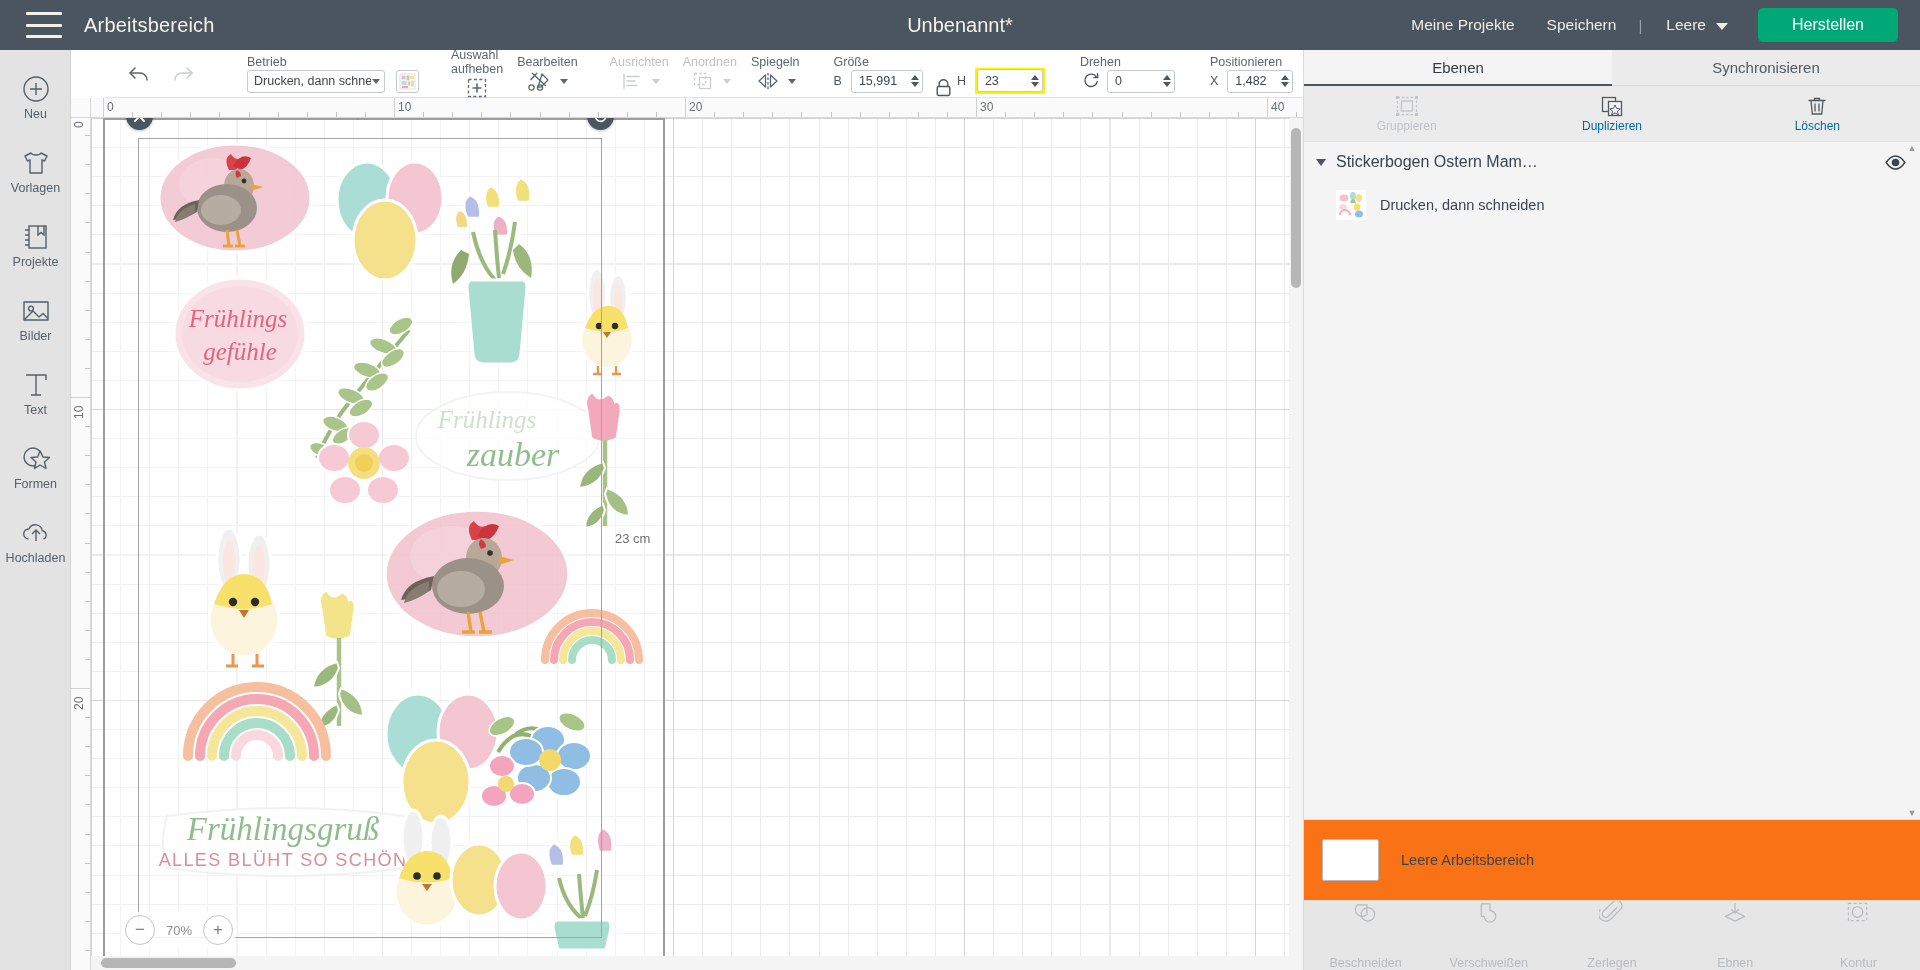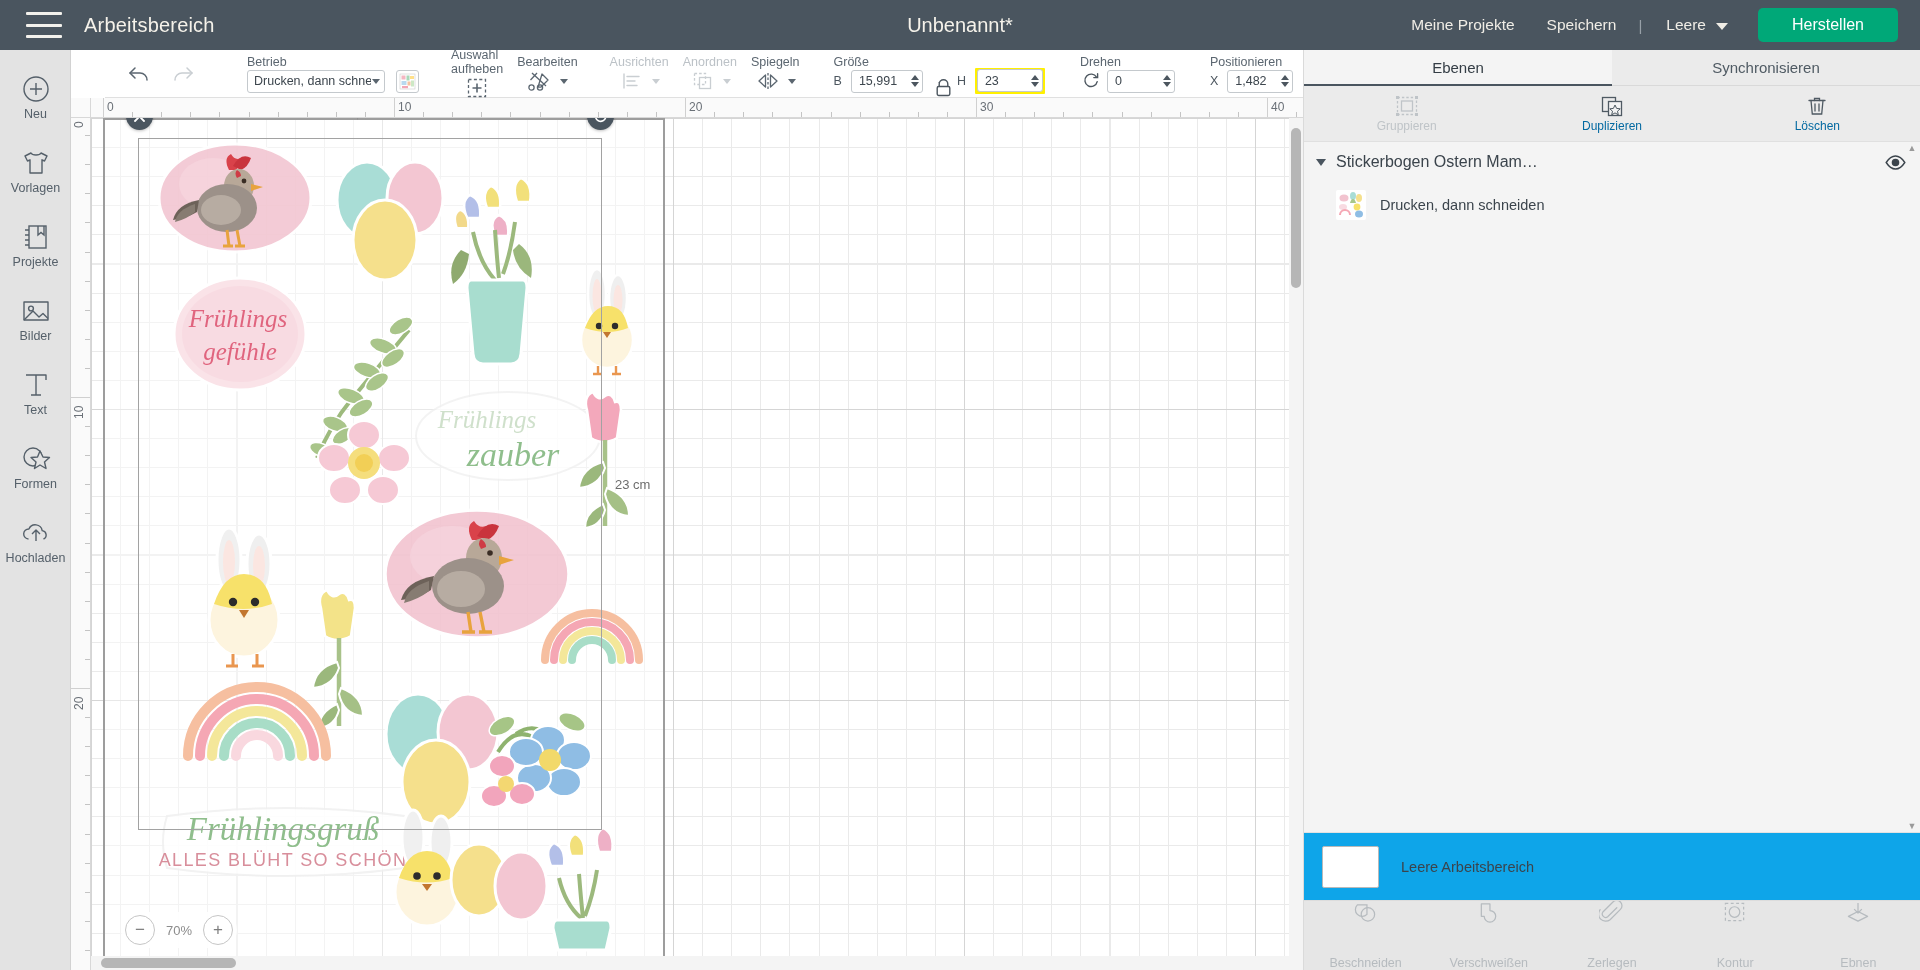--- a/index.html
+++ b/index.html
@@ -221,21 +221,21 @@
     position: absolute; left: 12px; top: 0px;
     width: 562px; height: 860px;
     border: 2px solid #9d9d9d;
     background: rgba(255,255,255,0.45);
   }
 
   
   .sel-box {
     position: absolute;
     left: 47px; top: 20px;
-    width: 464px; height: 692px;
+    width: 464px; height: 800px;
     border: 1px solid #a2a2a2;
     z-index: 14;
   }
   .sel-handle {
     position: absolute; width: 27px; height: 27px;
     border-radius: 50%; background: #4a555f;
     display: flex; align-items: center; justify-content: center;
     color: #fff; font-size: 15px; cursor: pointer;
     box-shadow: 0 1px 3px rgba(0,0,0,.25);
   }
@@ -349,22 +349,22 @@
   .panel-scroll {
     position: absolute; right: 2px; top: 0; width: 12px; height: 100%;
   }
   .panel-scroll .arr {
     width: 12px; height: 12px; display: flex; align-items: center; justify-content: center;
     color: #9a9a9a; font-size: 9px;
   }
   .panel-scroll .arr.bot { position: absolute; bottom: 0; }
 
   .canvas-color-row {
-    display: flex; align-items: center; height: 68px;
-    padding: 0 18px; background: #0ea5e9;
+    display: flex; align-items: center; height: 81px;
+    padding: 0 18px; background: #f97316;
     border-top: 1px solid #e2e2e2;
   }
   .cc-swatch {
     width: 57px; height: 42px; background: #fff;
     border: 1px solid #b9b9b9; border-radius: 2px; cursor: pointer;
   }
   .cc-label { font-size: 14.5px; color: #3b444c; margin-left: 22px; }
 
   .rp-bottom {
     display: flex; height: 70px; background: #e6e6e6;
@@ -1138,27 +1138,27 @@
       </svg>
       <span class="lbl">Verschweißen</span>
     </div>
     <div class="rp-bot-item">
       <svg width="26" height="24" viewBox="0 0 26 24" fill="none" stroke="#b6bbbf" stroke-width="1.3" stroke-linecap="round">
         <path d="M18 7 L8.5 16.5 a3.6 3.6 0 0 1 -5 -5 L14 1 a5.5 5.5 0 0 1 7.8 7.8 L11 19.5 a7.4 7.4 0 0 1 -10.4 -10.4"></path>
       </svg>
       <span class="lbl">Zerlegen</span>
     </div>
     <div class="rp-bot-item">
+      <svg width="26" height="24" viewBox="0 0 26 24" fill="none" stroke="#b6bbbf" stroke-width="1.3" stroke-linejoin="round">
+        <path d="M13 2 v10 M9 8.5 l4 4 l4 -4"></path>
+        <path d="M3 16 L13 21 L23 16 L13 11 Z"></path>
+      </svg>
+      <span class="lbl">Ebnen</span>
+    </div>
+    <div class="rp-bot-item">
       <svg width="26" height="24" viewBox="0 0 26 24" fill="none" stroke="#b6bbbf" stroke-width="1.3">
         <rect x="3" y="2.5" width="19" height="18" stroke-dasharray="3 2.6"></rect>
         <circle cx="12.5" cy="11.5" r="5.5"></circle>
       </svg>
       <span class="lbl">Kontur</span>
     </div>
-    <div class="rp-bot-item">
-      <svg width="26" height="24" viewBox="0 0 26 24" fill="none" stroke="#b6bbbf" stroke-width="1.3" stroke-linejoin="round">
-        <path d="M13 2 v10 M9 8.5 l4 4 l4 -4"></path>
-        <path d="M3 16 L13 21 L23 16 L13 11 Z"></path>
-      </svg>
-      <span class="lbl">Ebnen</span>
-    </div>
   </div>
 </div>
 
 </body></html>

